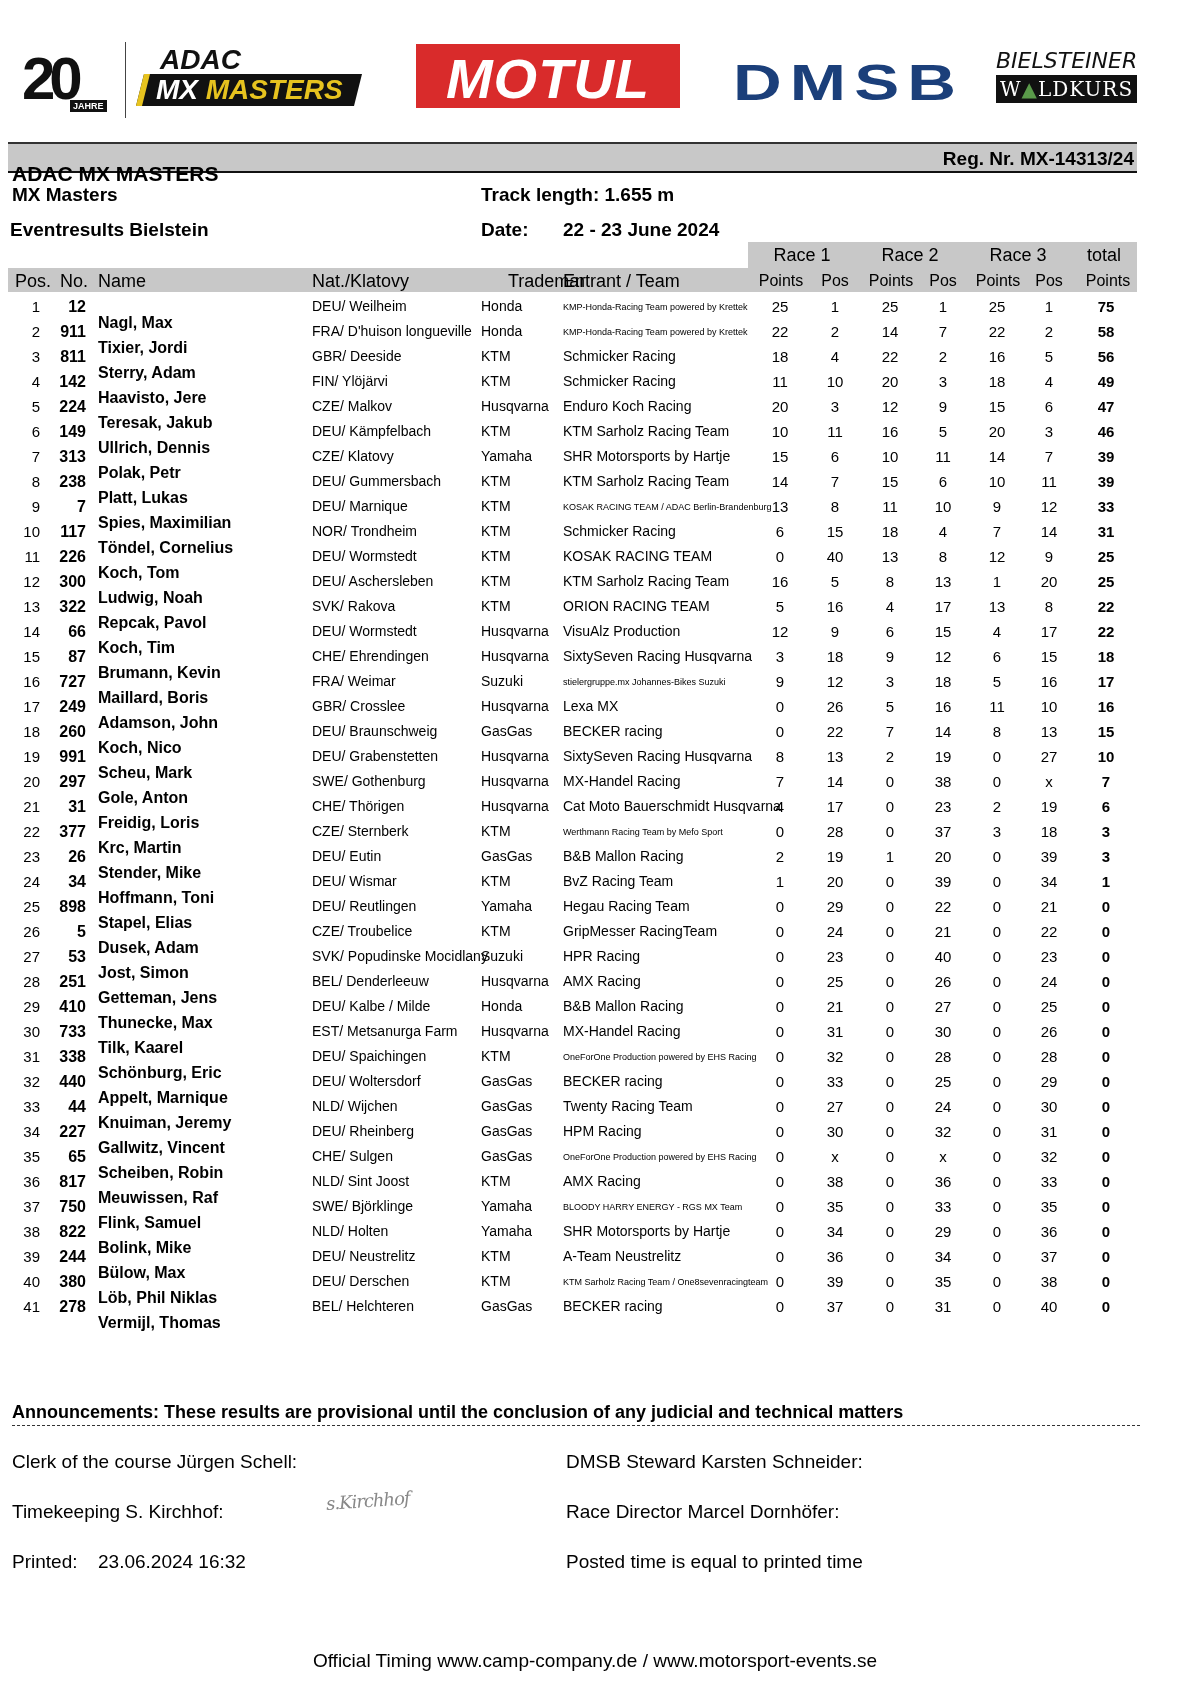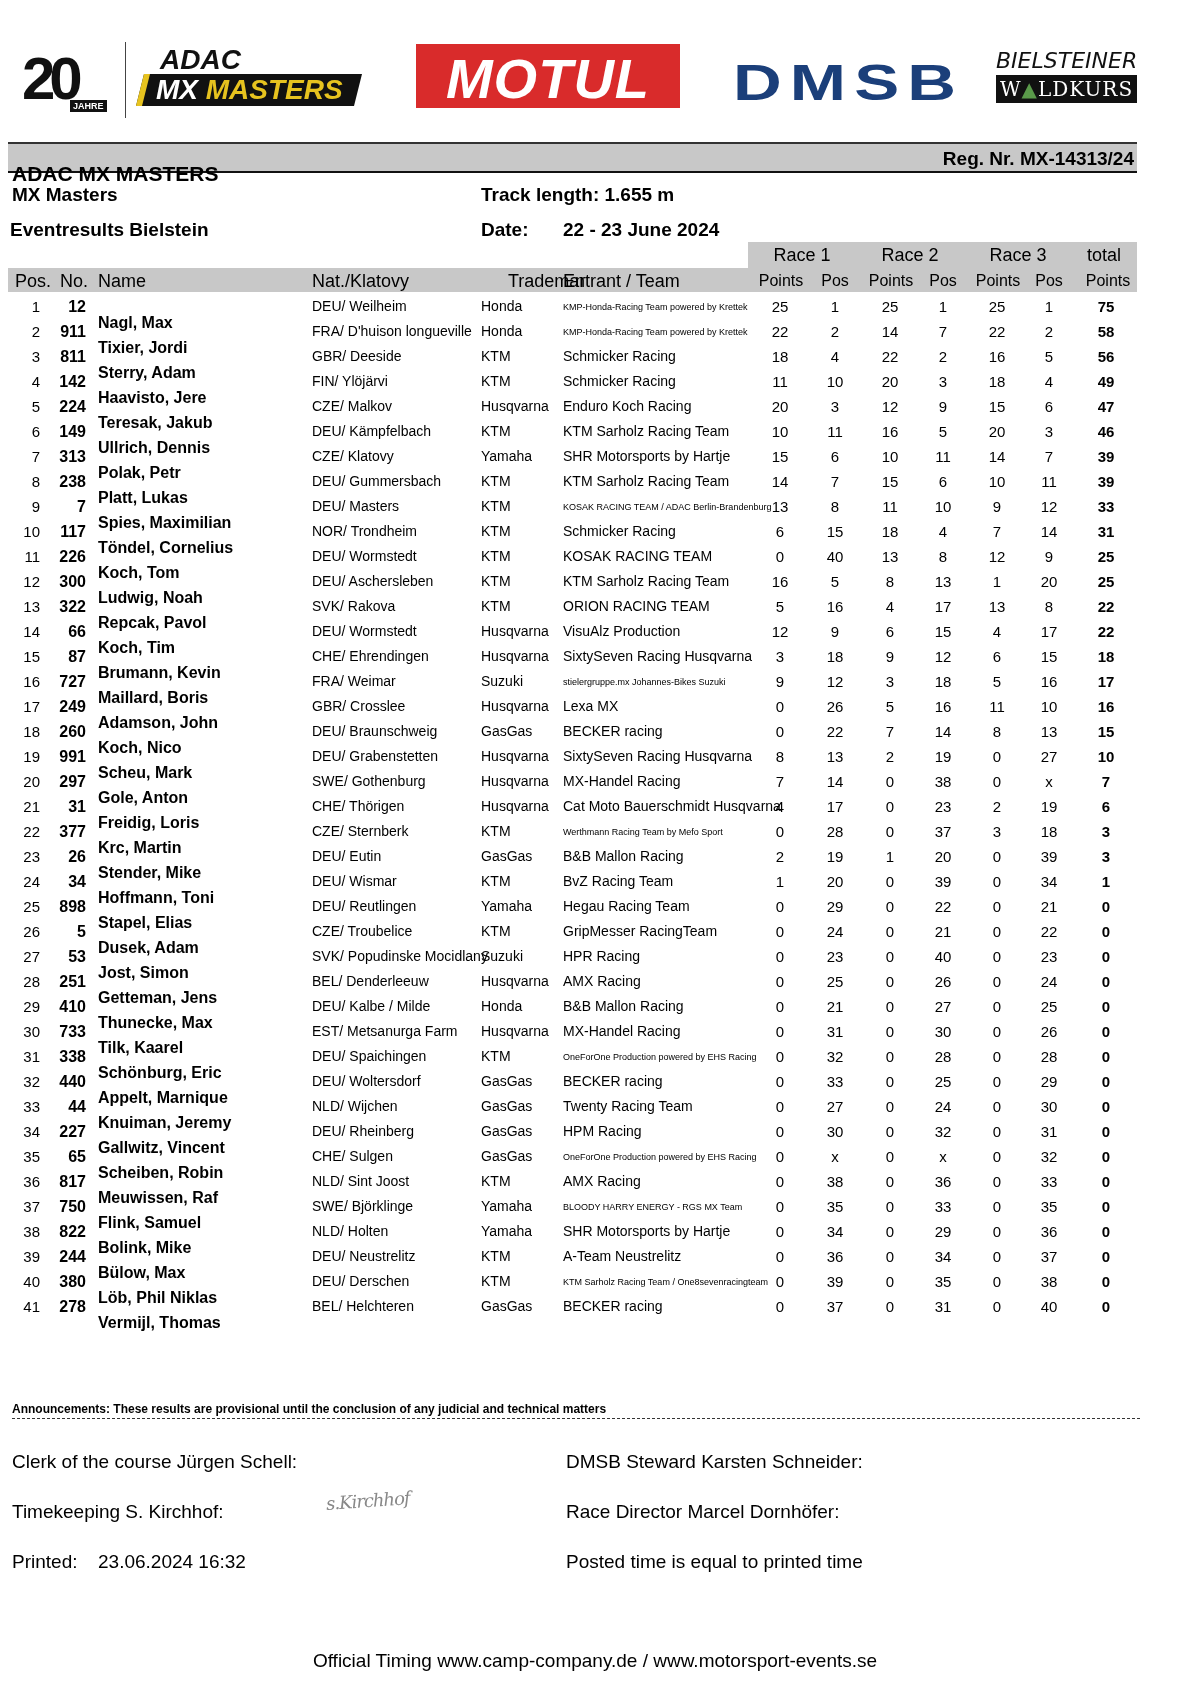--- a/index.html
+++ b/index.html
@@ -51,21 +51,21 @@
   .c-team.small { font-size: 9px; top: 7px; }
   .c-r1p { left: 765px; width: 30px; text-align: center; }
   .c-r1s { left: 820px; width: 30px; text-align: center; }
   .c-r2p { left: 875px; width: 30px; text-align: center; }
   .c-r2s { left: 928px; width: 30px; text-align: center; }
   .c-r3p { left: 982px; width: 30px; text-align: center; }
   .c-r3s { left: 1034px; width: 30px; text-align: center; }
   .c-tot { left: 1091px; width: 30px; text-align: center; font-weight: bold; }
 
   
-  .announce { position: absolute; left: 12px; top: 1402px; width: 1128px; font-weight: bold; font-size: 12px; border-bottom: 1px dashed #333; padding-bottom: 2px; }
+  .announce { position: absolute; left: 12px; top: 1402px; width: 1128px; font-weight: bold; font-size: 18px; border-bottom: 1px dashed #333; padding-bottom: 2px; }
   .foot { position: absolute; font-size: 19px; }
   .signature { position: absolute; left: 326px; top: 1490px; font-family: "DejaVu Serif", serif; font-style: italic; font-size: 18px; color: #888; transform: rotate(-4deg); letter-spacing: -1px; }
   .official { position: absolute; left: 0; width: 1190px; top: 1650px; text-align: center; font-size: 19px; }
 </style>
 </head>
 <body>
 
 <div class="logos">
   <div class="logo-20">
     <span class="num">20</span>
@@ -239,21 +239,21 @@
       <span class="c-r2p">15</span>
       <span class="c-r2s">6</span>
       <span class="c-r3p">10</span>
       <span class="c-r3s">11</span>
       <span class="c-tot">39</span>
     </div>
     <div class="row">
       <span class="c-pos">9</span>
       <span class="c-no">7</span>
       <span class="c-name">Spies, Maximilian</span>
-      <span class="c-nat">DEU/ Masters</span>
+      <span class="c-nat">DEU/ Marnique</span>
       <span class="c-tm">KTM</span>
       <span class="c-team small">KOSAK RACING TEAM / ADAC Berlin-Brandenburg</span>
       <span class="c-r1p">13</span>
       <span class="c-r1s">8</span>
       <span class="c-r2p">11</span>
       <span class="c-r2s">10</span>
       <span class="c-r3p">9</span>
       <span class="c-r3s">12</span>
       <span class="c-tot">33</span>
     </div>

